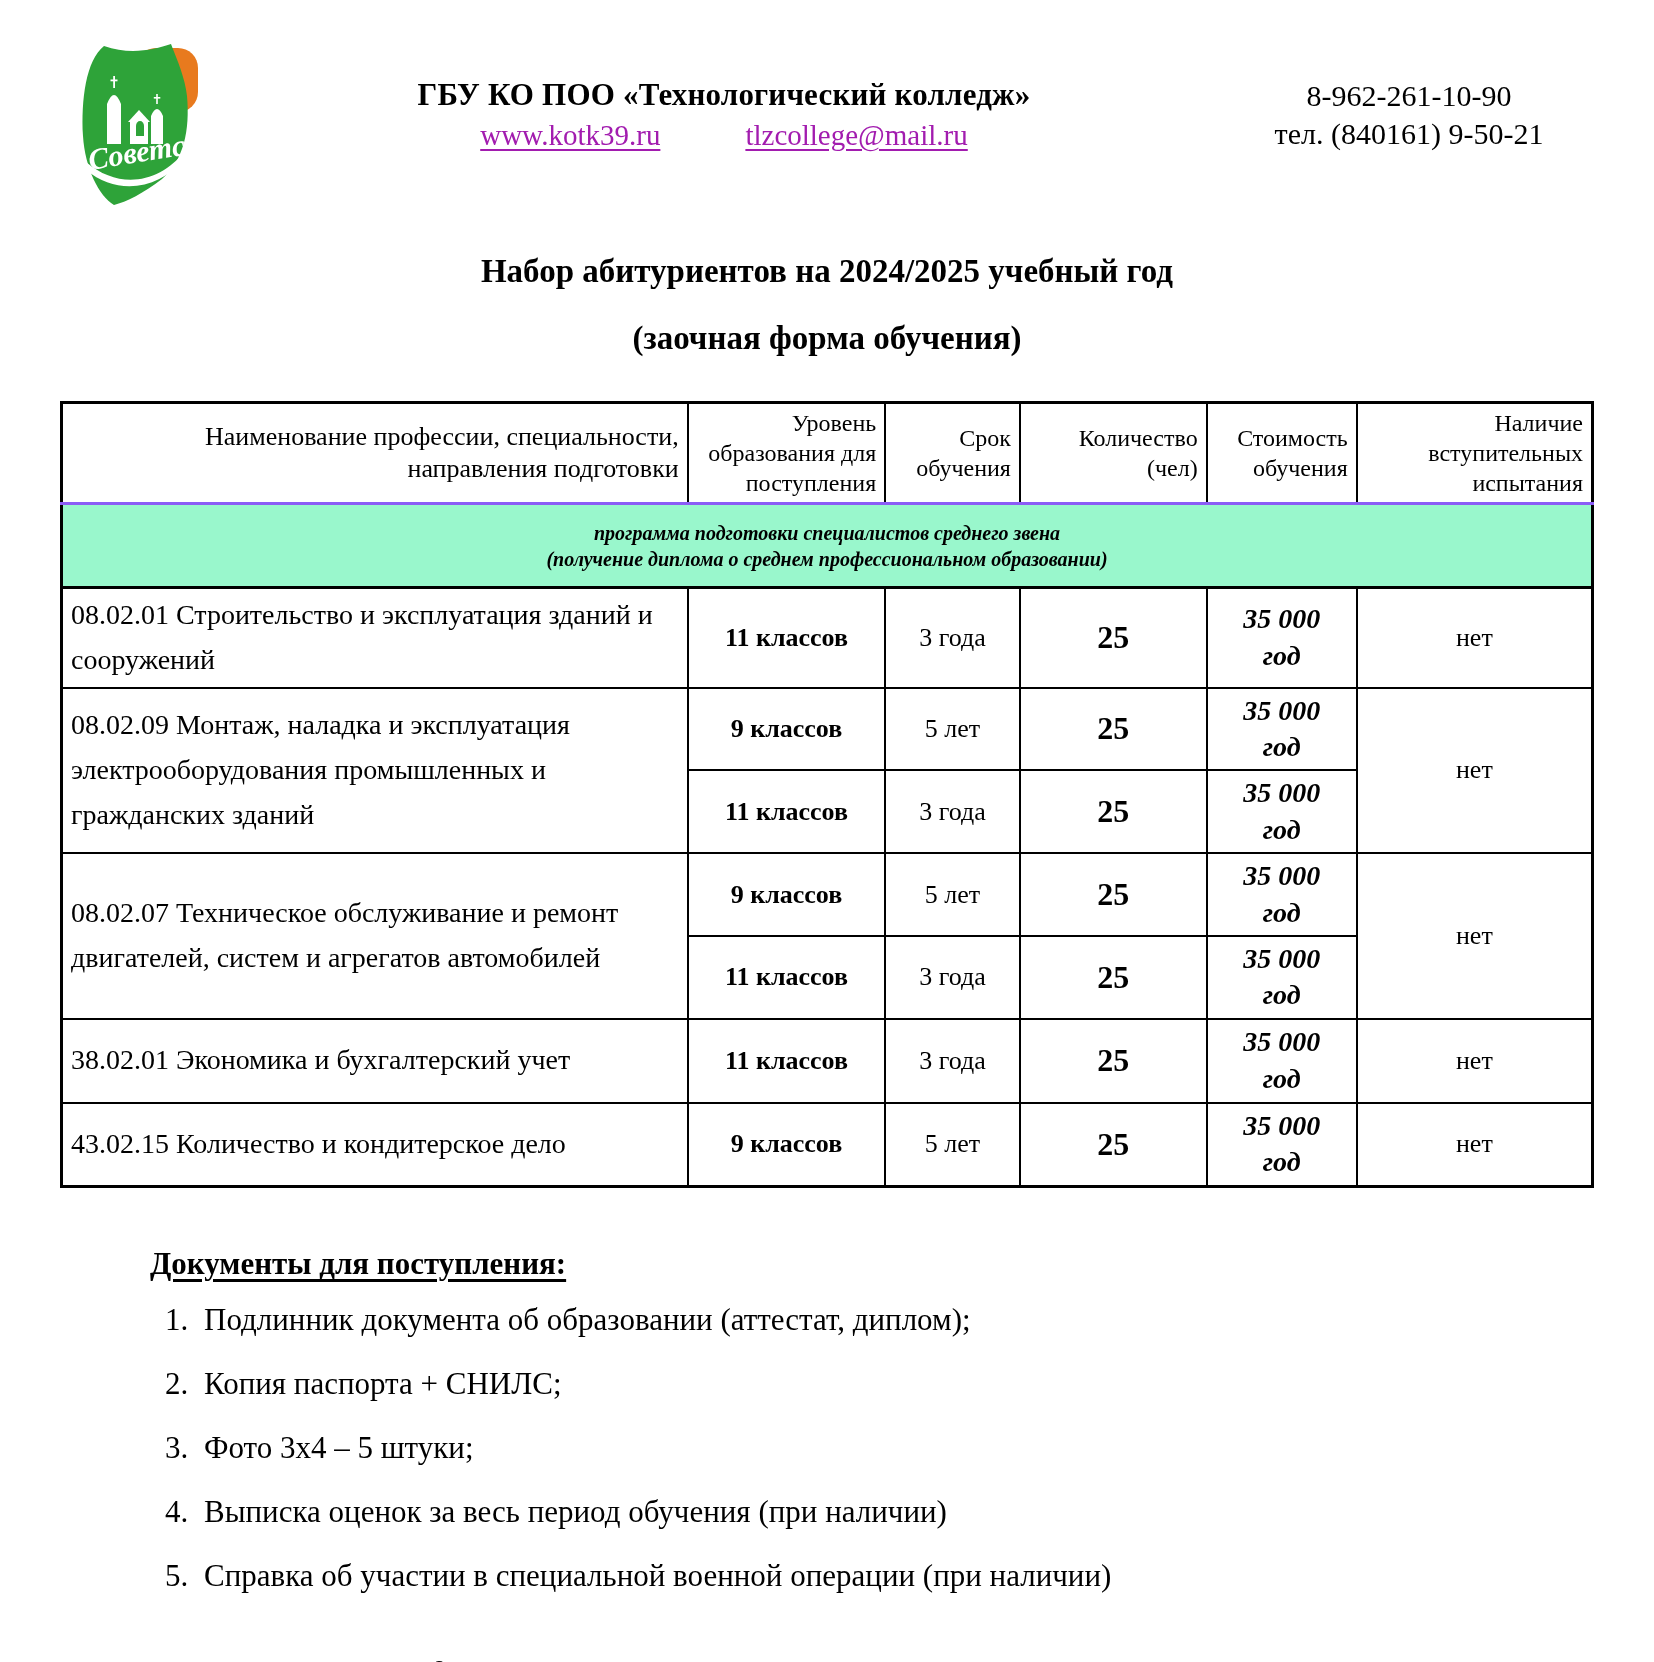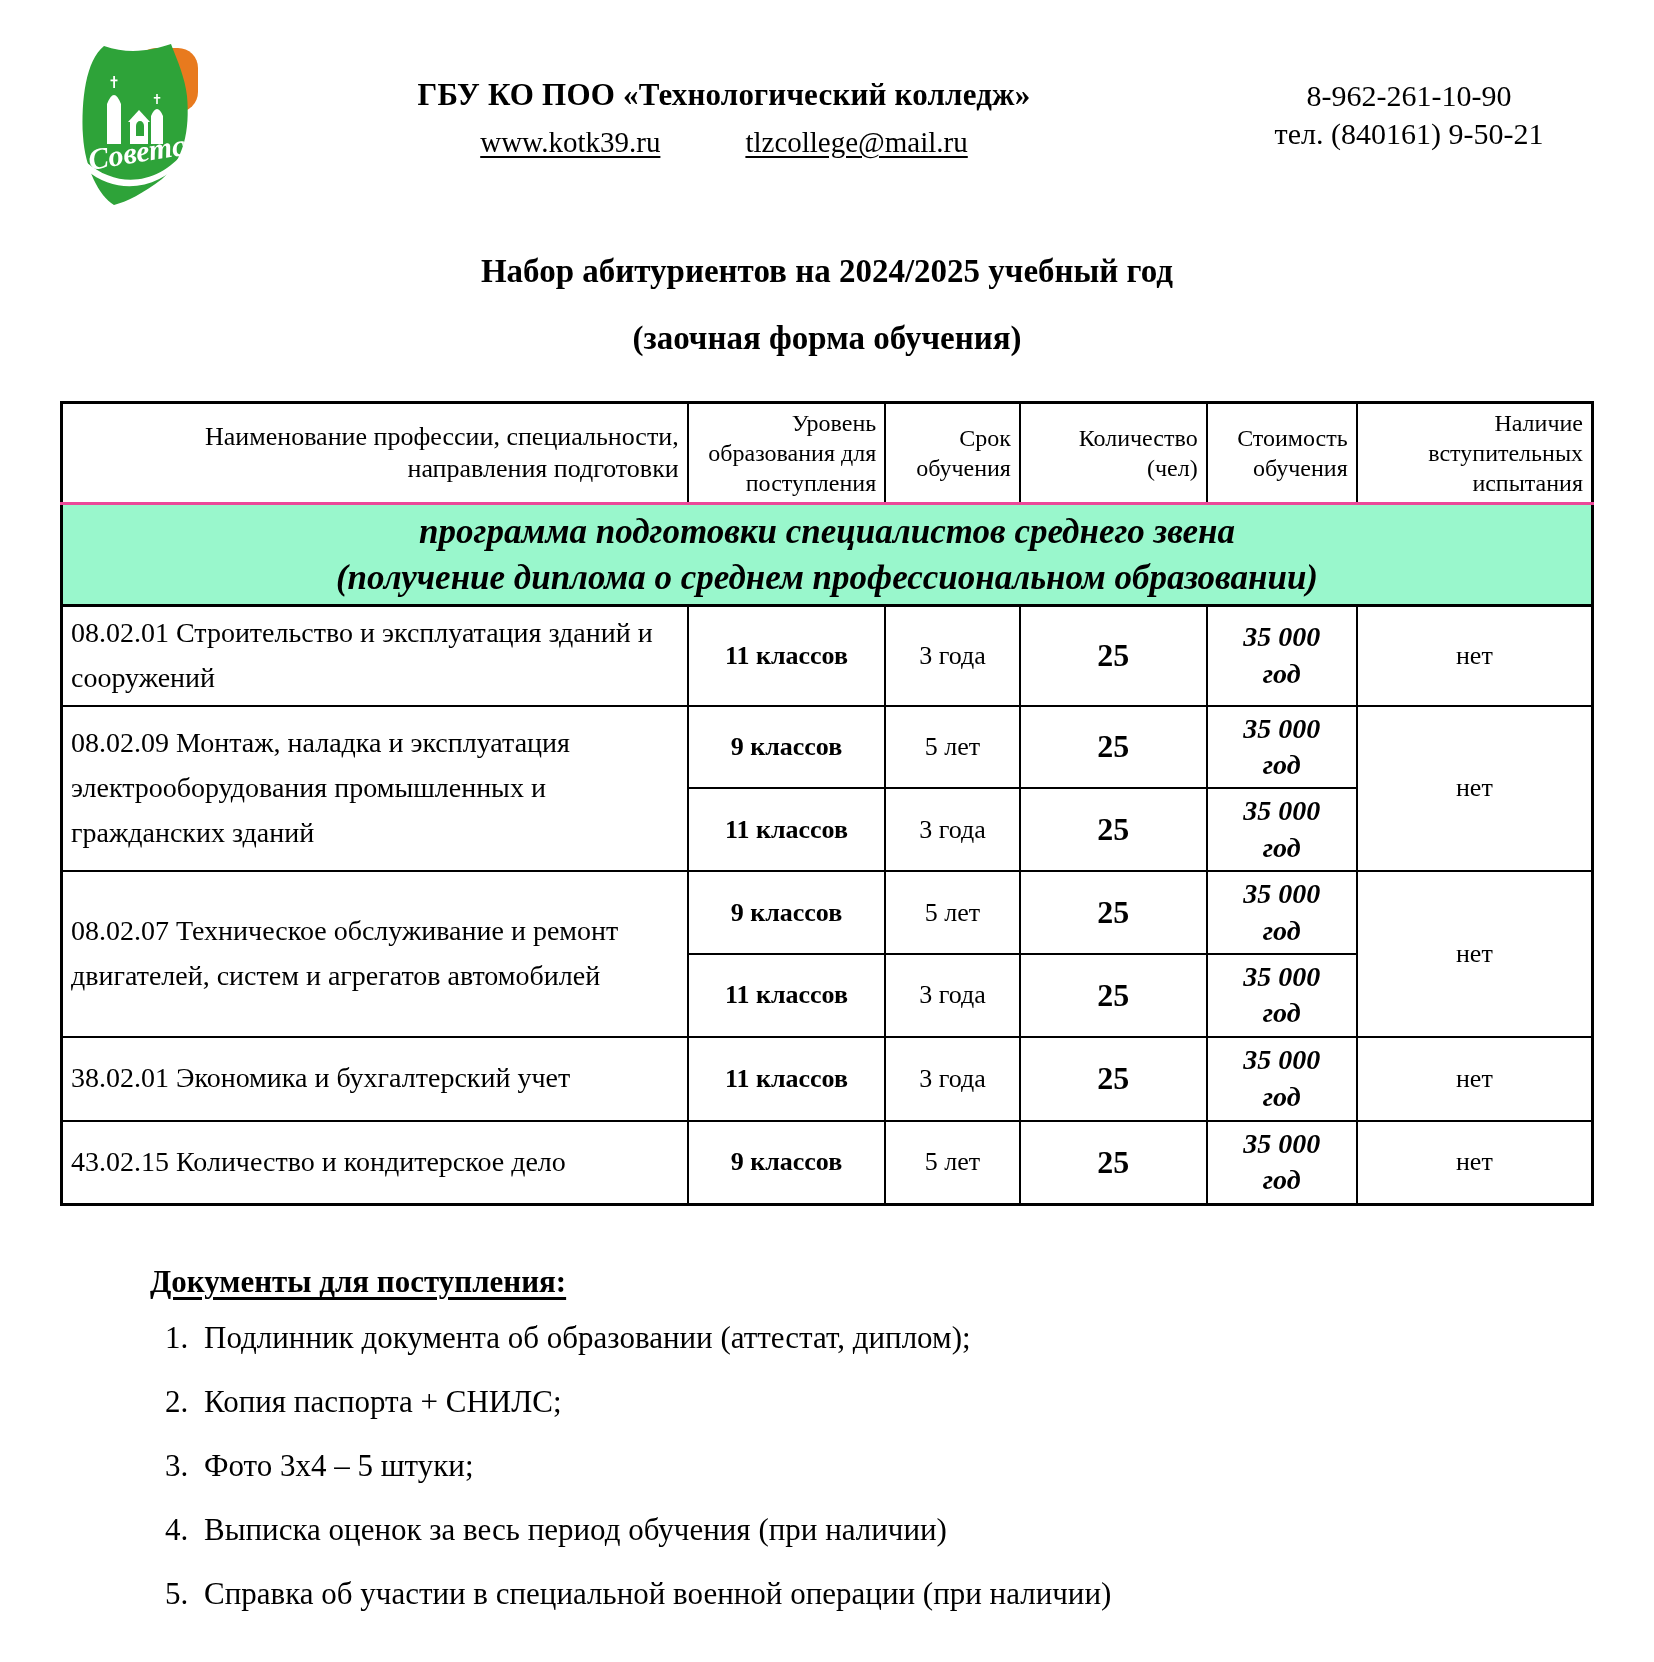--- a/index.html
+++ b/index.html
@@ -39,24 +39,23 @@
     font-weight: bold;
     letter-spacing: 0.2px;
   }
   .links-row {
     margin-top: 6px;
     display: inline-flex;
     gap: 85px;
     font-size: 29px;
   }
   .links-row a {
-    color: #000000;
+    color: #a21caf;
     text-decoration: underline;
     text-underline-offset: 4px;
-    margin-top: 7px;
   }
   .header-right {
     flex: 0 0 330px;
     text-align: center;
     padding-top: 35px;
     font-size: 30px;
     line-height: 1.25;
     white-space: nowrap;
   }
 
@@ -93,26 +92,26 @@
   table.admissions th {
     font-weight: normal;
     font-size: 24px;
     line-height: 1.25;
     text-align: right;
   }
   table.admissions th.col-name { font-size: 26px; }
   tr.section-row { height: 84px; }
   tr.section-row td {
     background: var(--color-section-highlight, #99F7CC);
-    border-top: 3px solid #ec4899;
+    border-top: 3px solid #8b5cf6;
     border-bottom: 3px solid #000;
     text-align: center;
     font-weight: bold;
     font-style: italic;
-    font-size: 35px;
+    font-size: 20px;
     line-height: 1.3;
   }
   tr.data-row { height: 84px; }
   tr.sub-row { height: 81px; }
   td.cell-name {
     text-align: left;
     padding-left: 14px;
     padding-right: 10px;
     font-size: 28px;
     line-height: 1.6;

